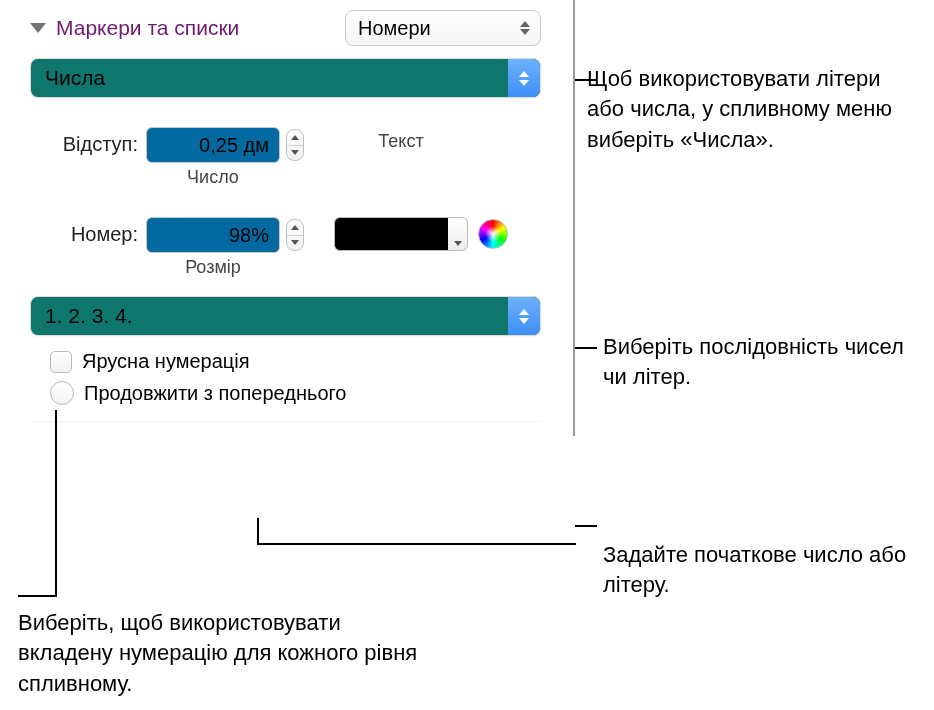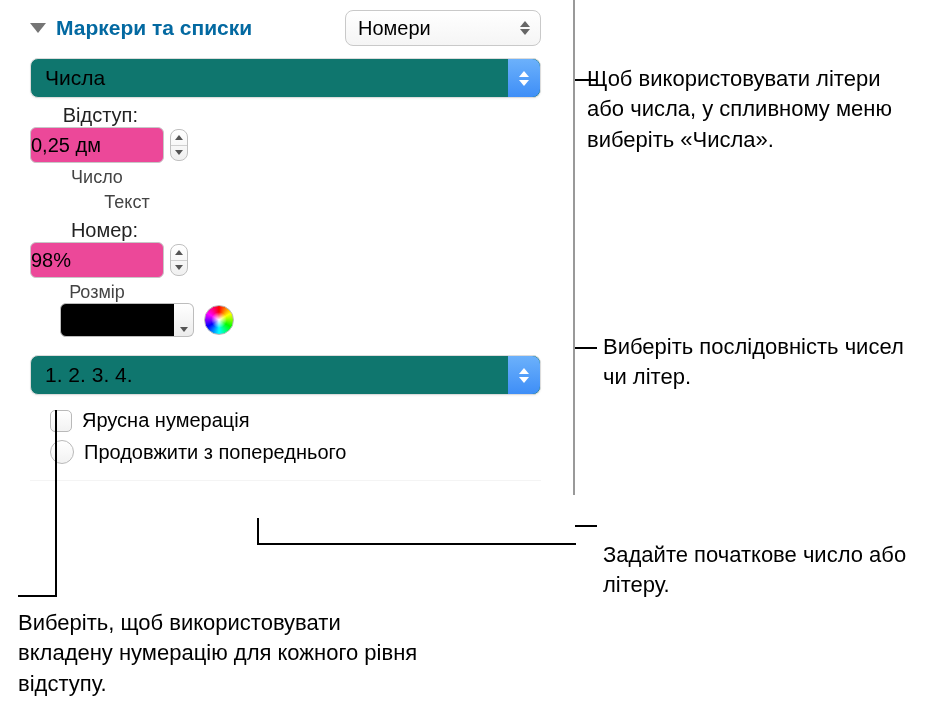--- a/index.html
+++ b/index.html
@@ -32,22 +32,22 @@
   }
   .disclosure {
     width: 0; height: 0;
     border-left: 8px solid transparent;
     border-right: 8px solid transparent;
     border-top: 10px solid #757575;
     margin-right: 10px;
   }
   .header-label {
     font-size: 21px;
-    color: #0369a1;
-    font-weight: 700;
+    color: #701a75;
+    font-weight: 400;
   }
   .dd-small {
     margin-left: auto;
     width: 196px;
     height: 36px;
     border: 1px solid #c9c9c9;
     border-radius: 8px;
     background: linear-gradient(#fff,#f5f5f5);
     display: flex;
     align-items: center;
@@ -85,44 +85,44 @@
     display: flex; flex-direction: column;
     align-items: center; justify-content: center;
     gap: 3px;
   }
   .dd-end svg { display: block; }
 
   
   .row-indent, .row-number {
     display: flex;
     align-items: flex-start;
-    margin-top: 0;
-    flex-direction: column;
+    margin-top: 29px;
   }
   .rowlabel {
     width: 116px;
     text-align: right;
     padding-top: 6px;
     padding-right: 8px;
     font-size: 20px;
     color: #222;
   }
   .field {
     position: relative;
     width: 158px;
     height: 36px;
   }
   .numbox {
     width: 134px;
     height: 36px;
     border: 1px solid #c7c7c7;
     border-radius: 6px;
-    background: #ec4899;
+    background: #0369a1;
     display: flex;
     align-items: center;
+    justify-content: flex-end;
     padding-right: 10px;
     font-size: 20px;
     color: #000;
   }
   .stepper {
     position: absolute;
     right: 0; top: 2px;
     width: 18px; height: 32px;
     border: 1px solid #c0c0c0;
     border-radius: 8px;
@@ -373,13 +373,13 @@
   </div>
 </div>
 
 <svg class="leader" style="position:absolute; top:0; left:0;" width="934" height="710">
 
   <polyline points="56,410 56,596 18,596" fill="none" stroke="#000" stroke-width="2"></polyline>
 
   <polyline points="258,518 258,544 576,544" fill="none" stroke="#000" stroke-width="2"></polyline>
 </svg>
 
-<div class="bottom-callout">Виберіть, щоб використовувати вкладену нумерацію для кожного рівня відступу.</div>
+<div class="bottom-callout">Виберіть, щоб використовувати вкладену нумерацію для кожного рівня спливному.</div>
 
 </body></html>

